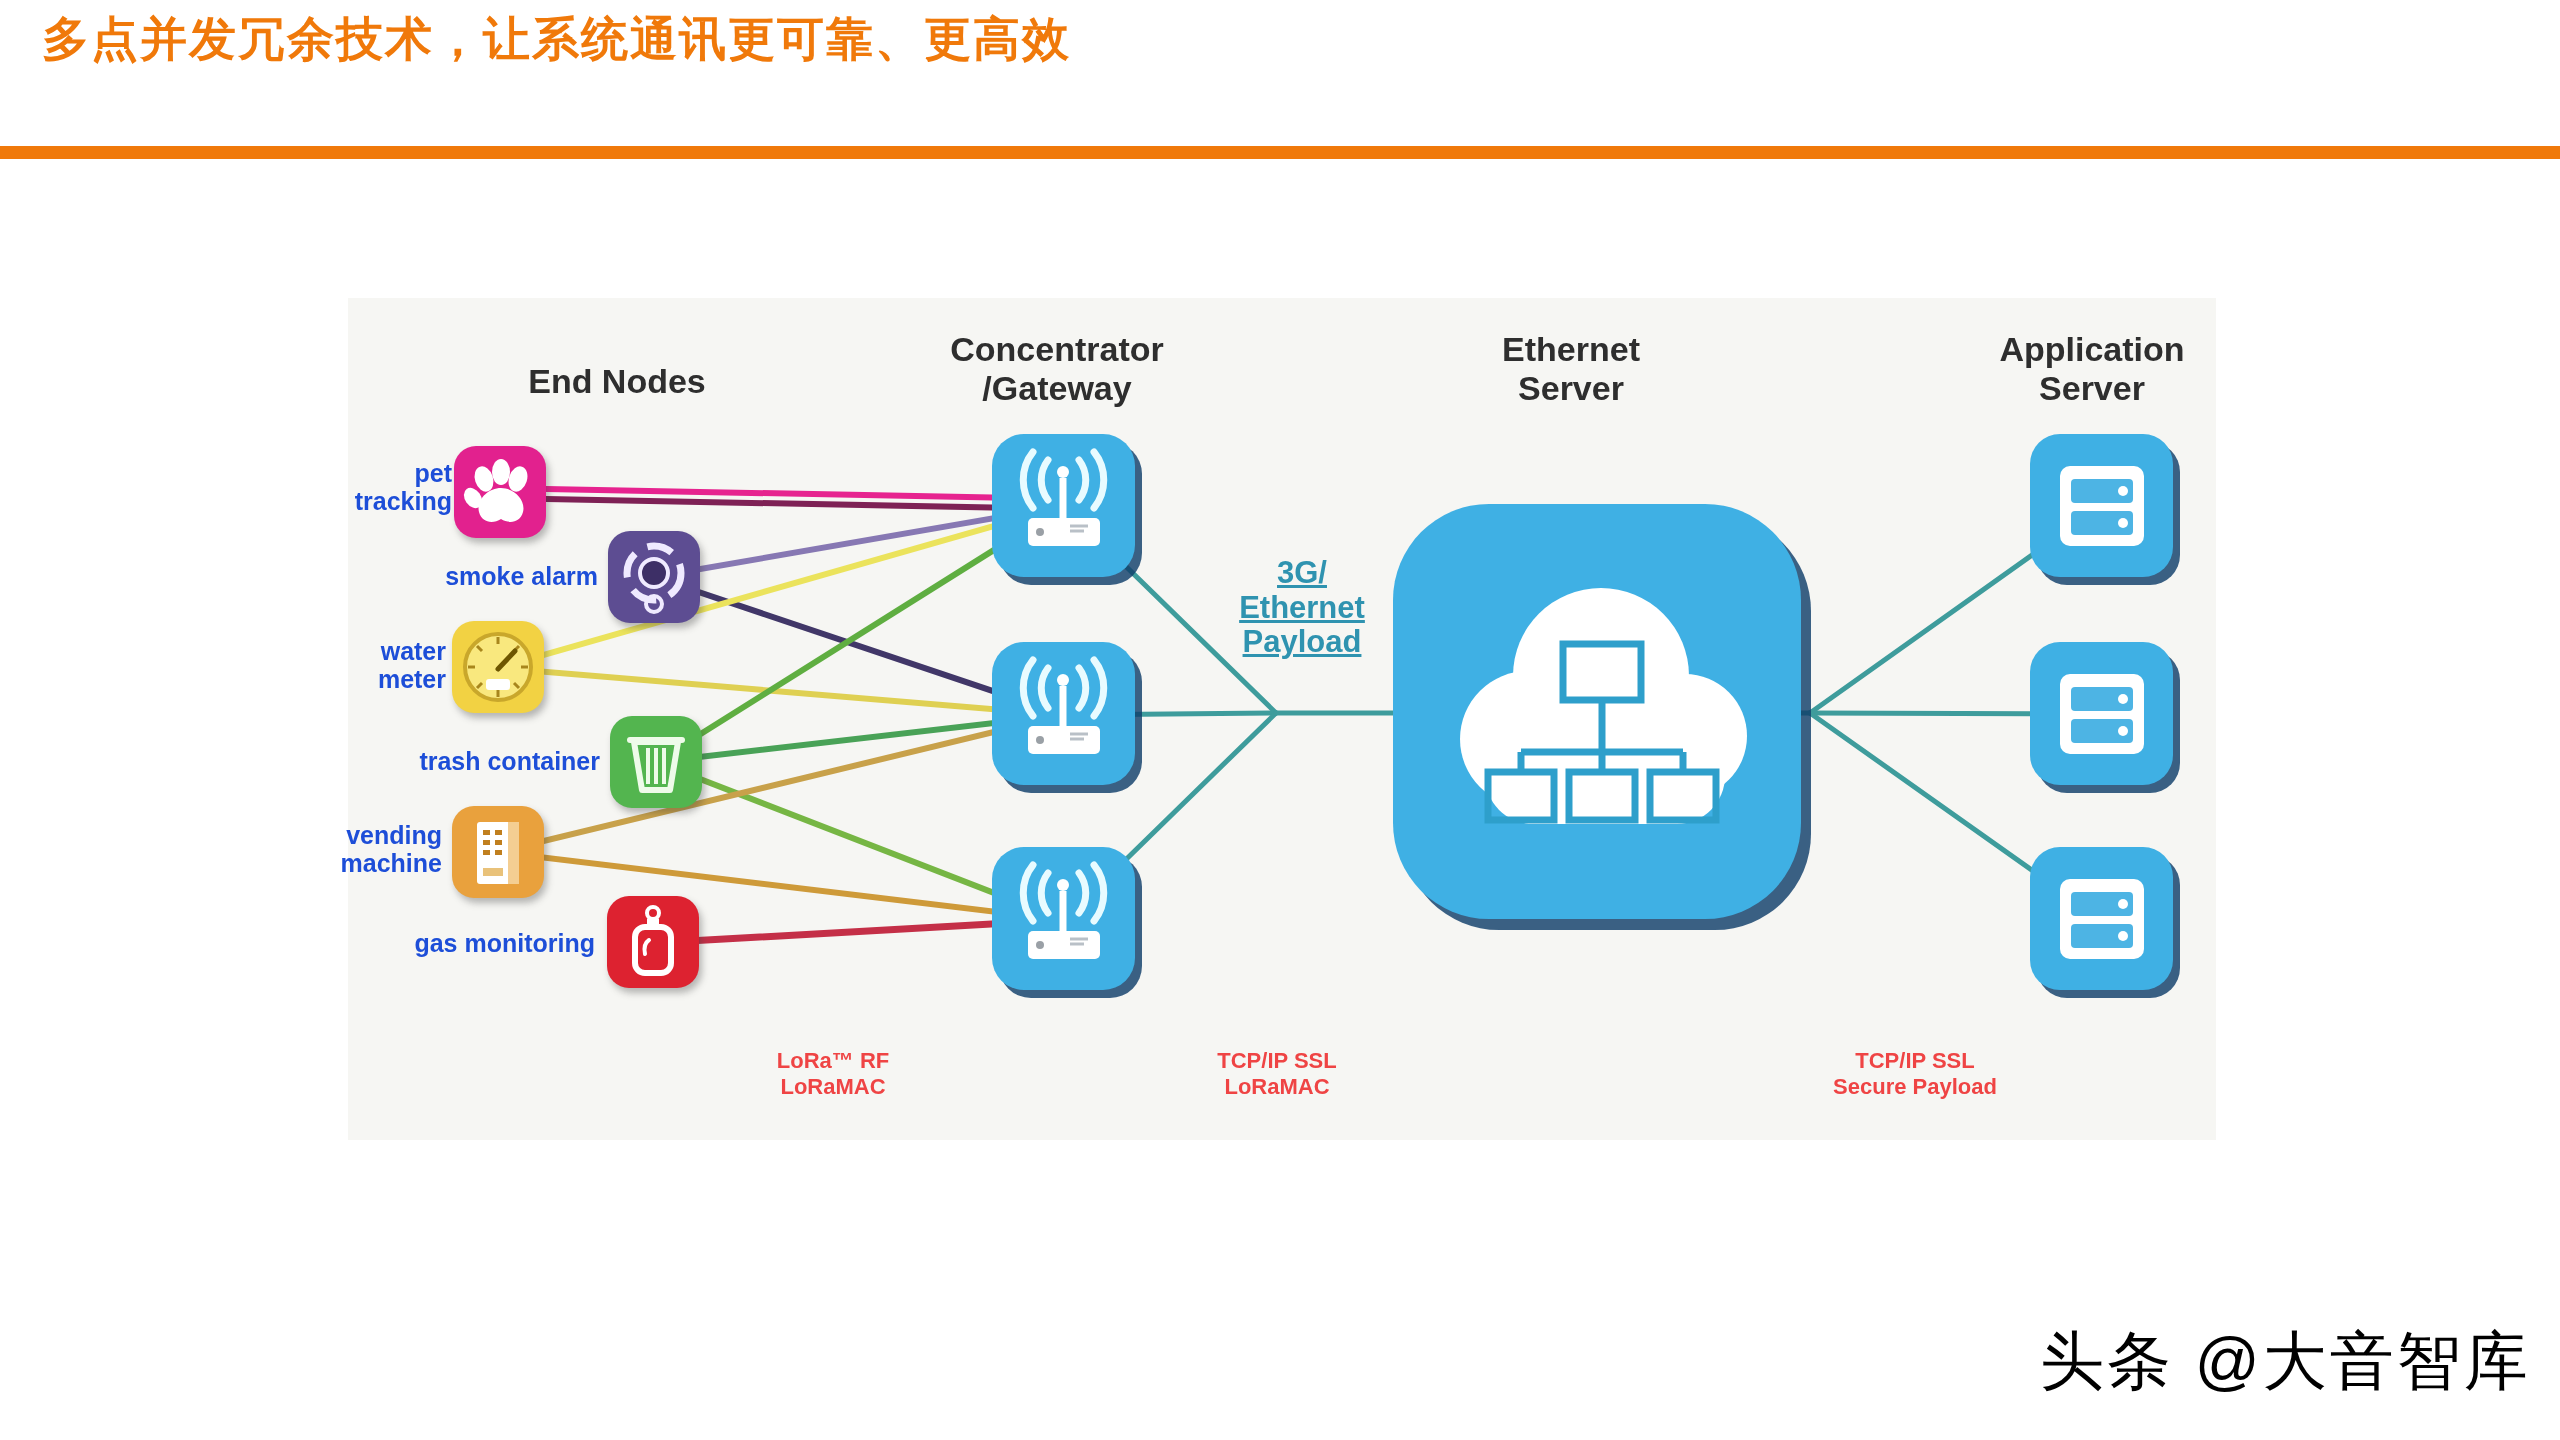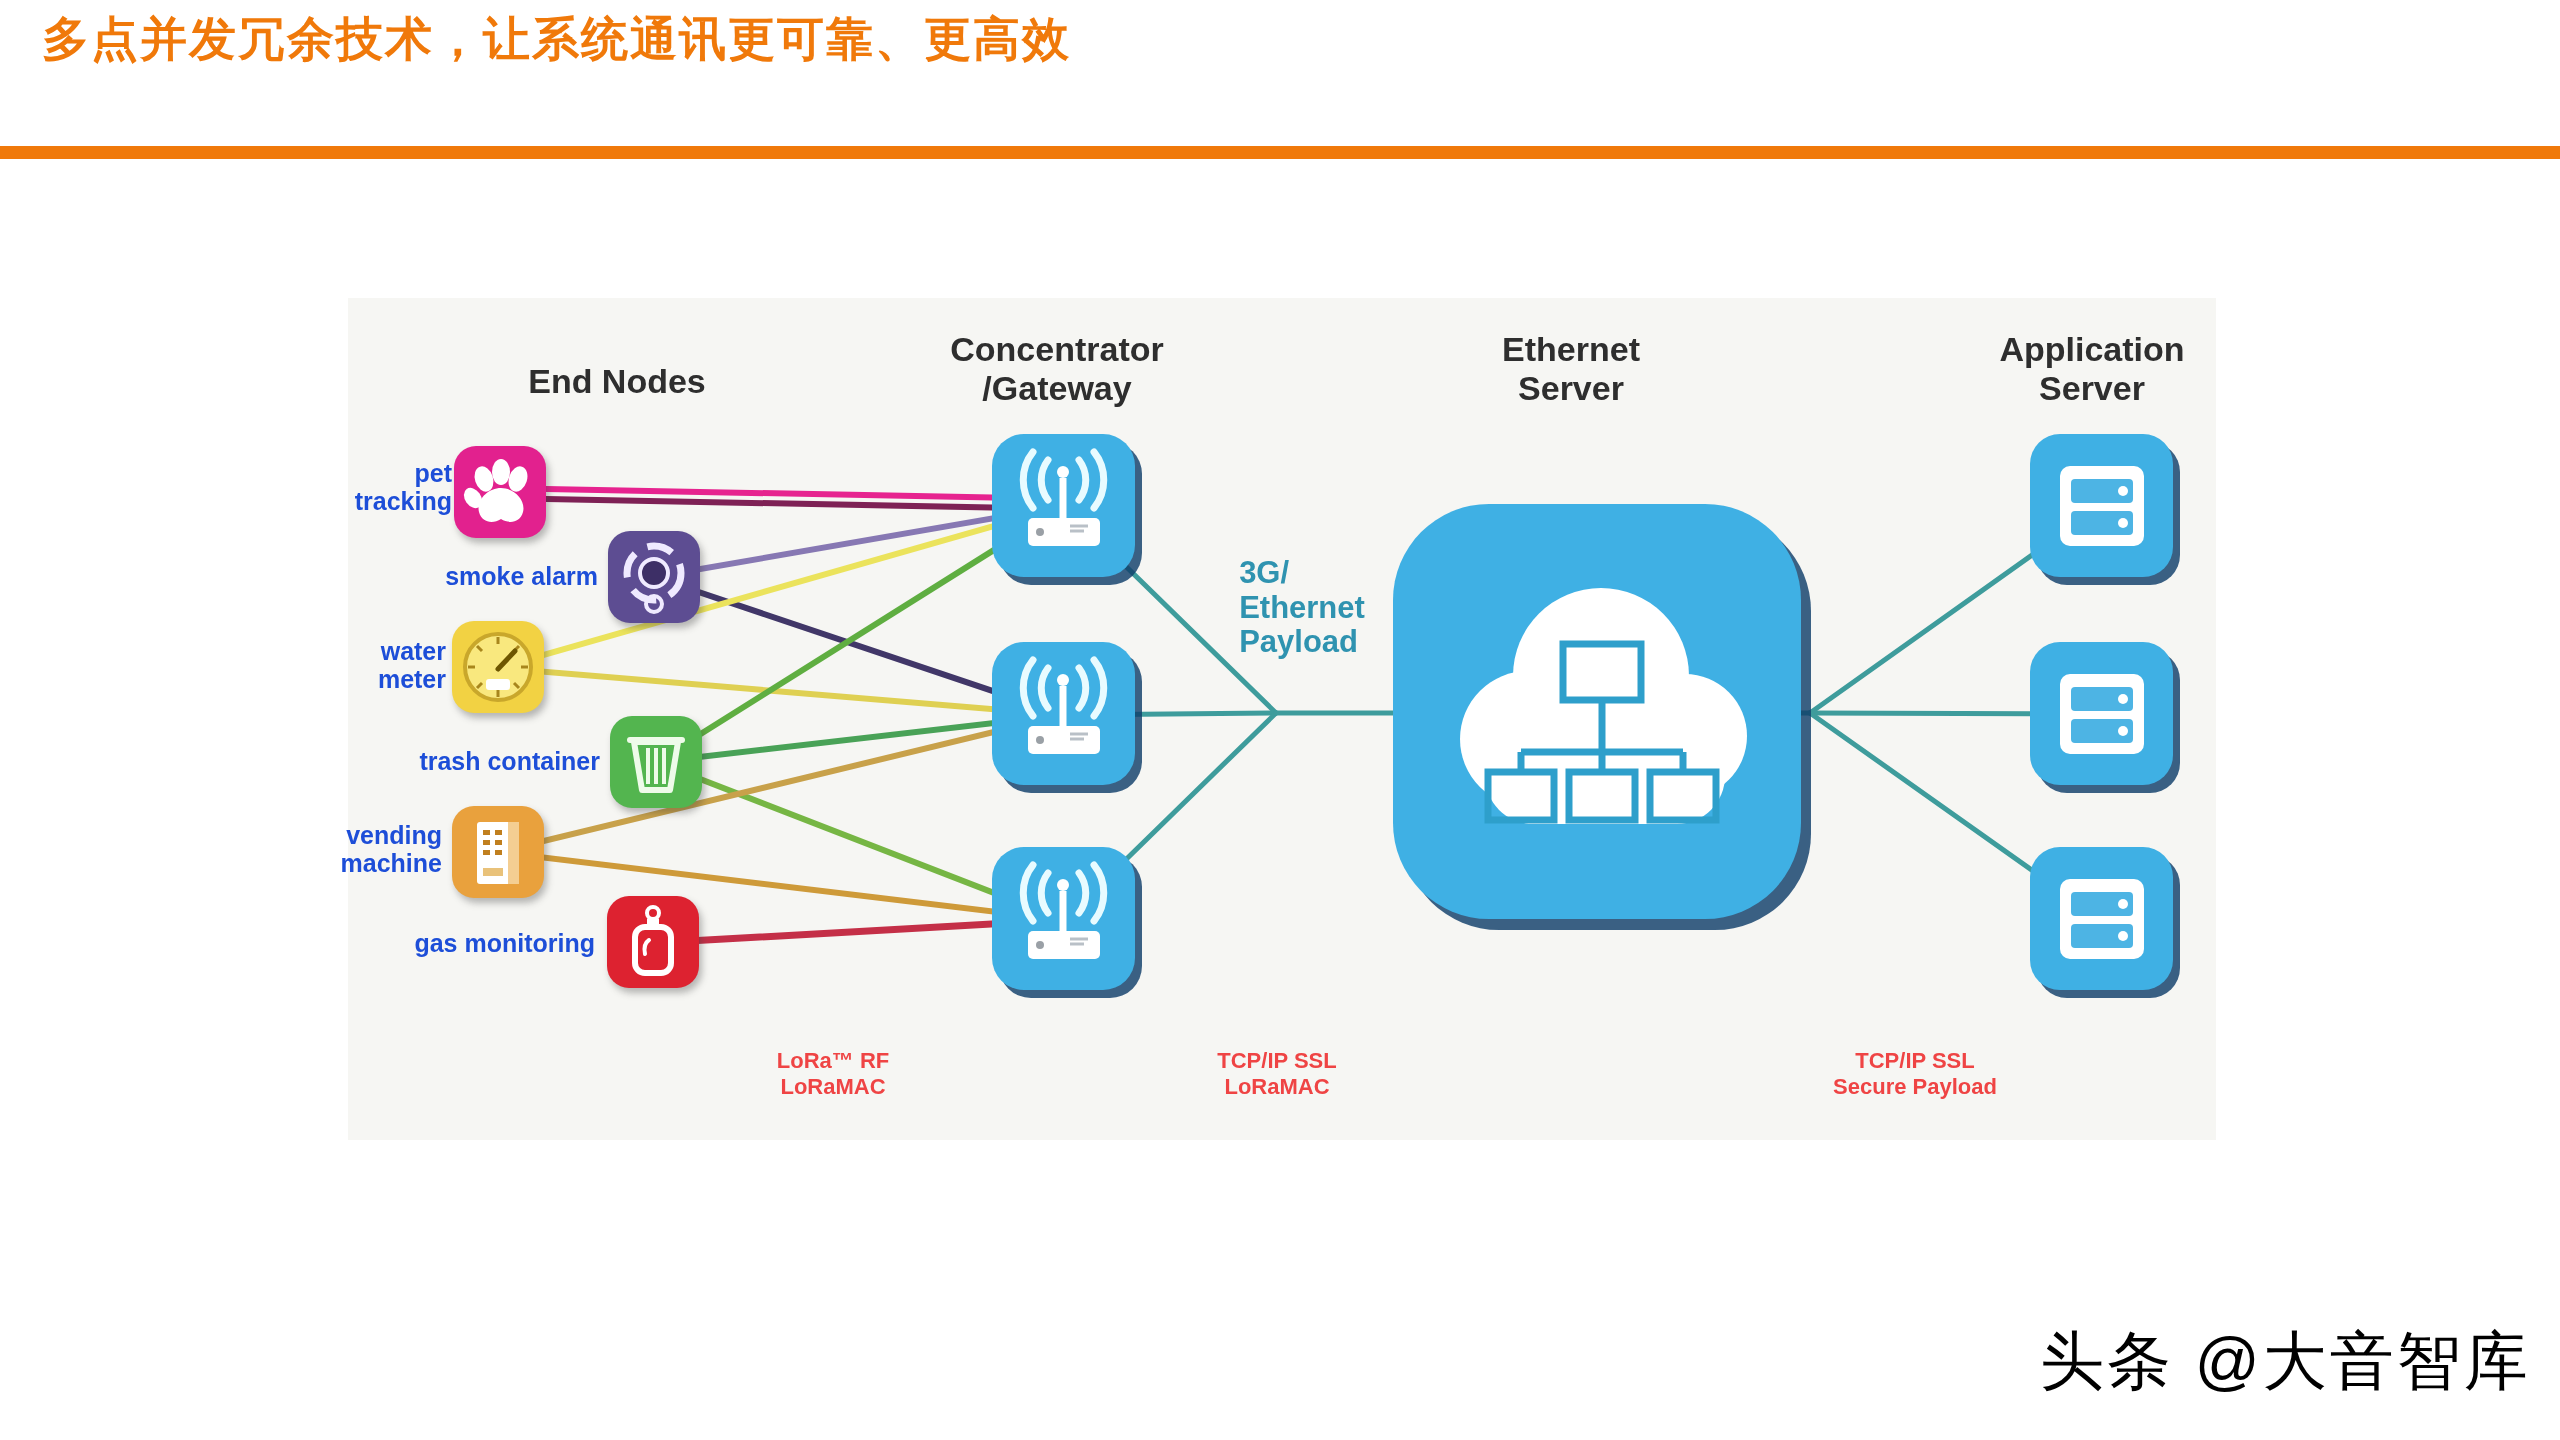--- a/index.html
+++ b/index.html
@@ -17,21 +17,21 @@
   .node-icon{position:absolute;z-index:2;width:92px;height:92px;border-radius:22px;
         box-shadow:3px 5px 7px rgba(60,60,60,.35);}
   .node-icon svg{position:absolute;left:0;top:0;}
   .blue-box{position:absolute;z-index:2;background:#3FB0E4;
         box-shadow:7px 8px 0 rgba(16,62,106,.82);}
   .gw{width:143px;height:143px;border-radius:32px;}
   .srv{width:143px;height:143px;border-radius:30px;}
   .ns{left:1393px;top:504px;width:408px;height:415px;border-radius:96px;
         box-shadow:10px 11px 0 rgba(16,62,106,.82);}
   .backhaul{position:absolute;z-index:3;font-weight:bold;font-size:31px;line-height:1.12;
-        transform:translateX(-50%);color:#2f93b0;}
+        text-align:center;transform:translateX(-50%);color:#2f93b0;text-decoration:underline;}
   .proto{position:absolute;z-index:3;font-weight:bold;font-size:22px;line-height:1.2;
         color:#ef4444;text-align:center;transform:translateX(-50%);white-space:nowrap;}
   .caption-wrap{position:absolute;left:428px;top:1186px;width:1712px;height:118px;z-index:3;}
   .caption-text{position:absolute;left:0;top:16px;width:100%;text-align:center;
         font-family:"Liberation Serif",serif;font-size:64px;letter-spacing:8px;white-space:nowrap;}
   .watermark{position:absolute;left:2040px;top:1318px;font-size:64px;font-weight:normal;
         color:#000000;letter-spacing:3px;white-space:nowrap;
         text-shadow:2px 2px 0 rgba(255,255,255,.55);}
   .l2{display:block;}
 </style>

